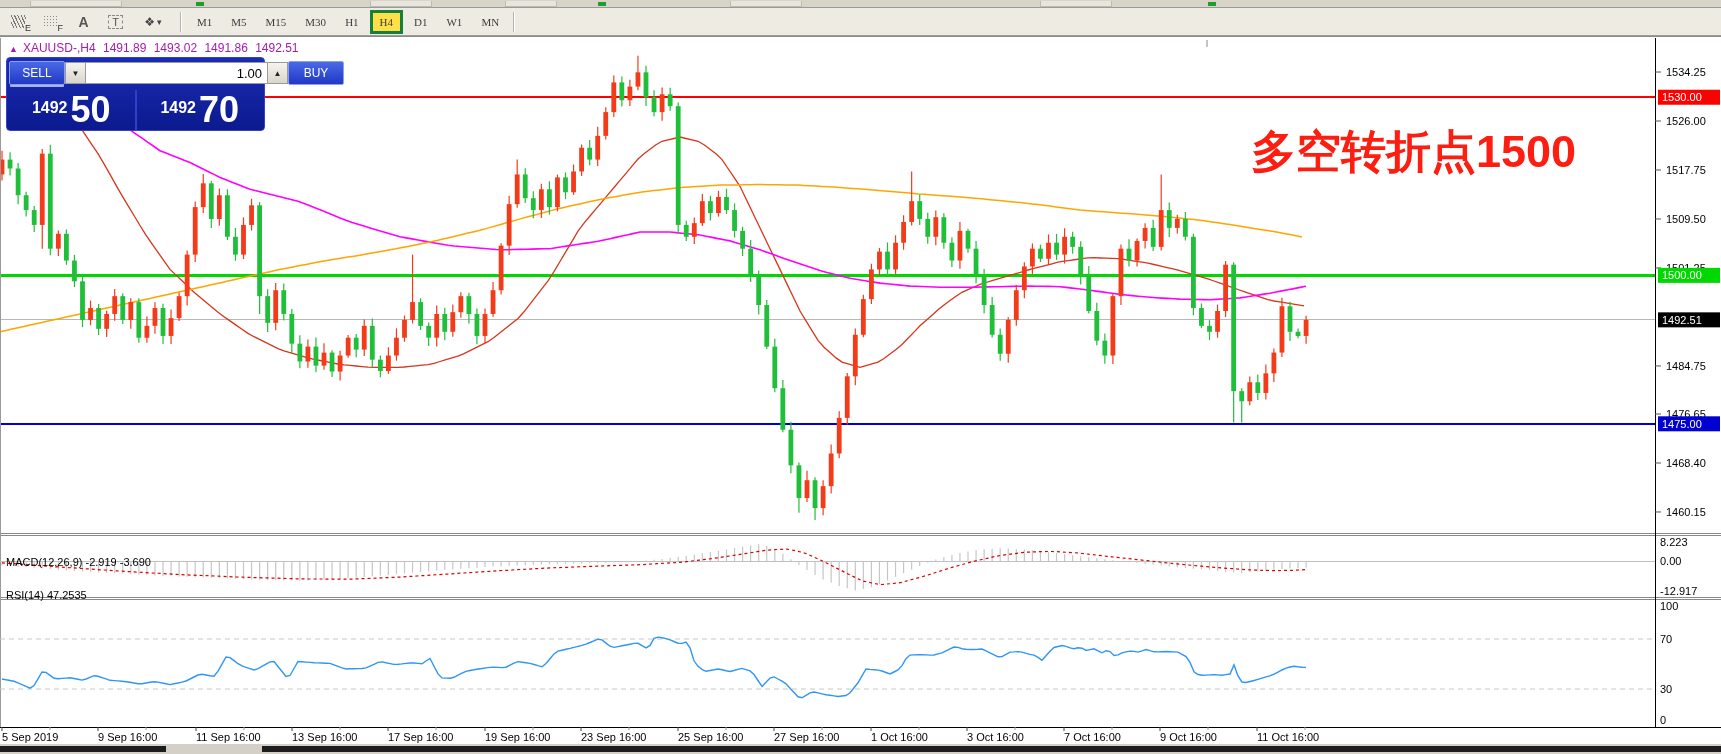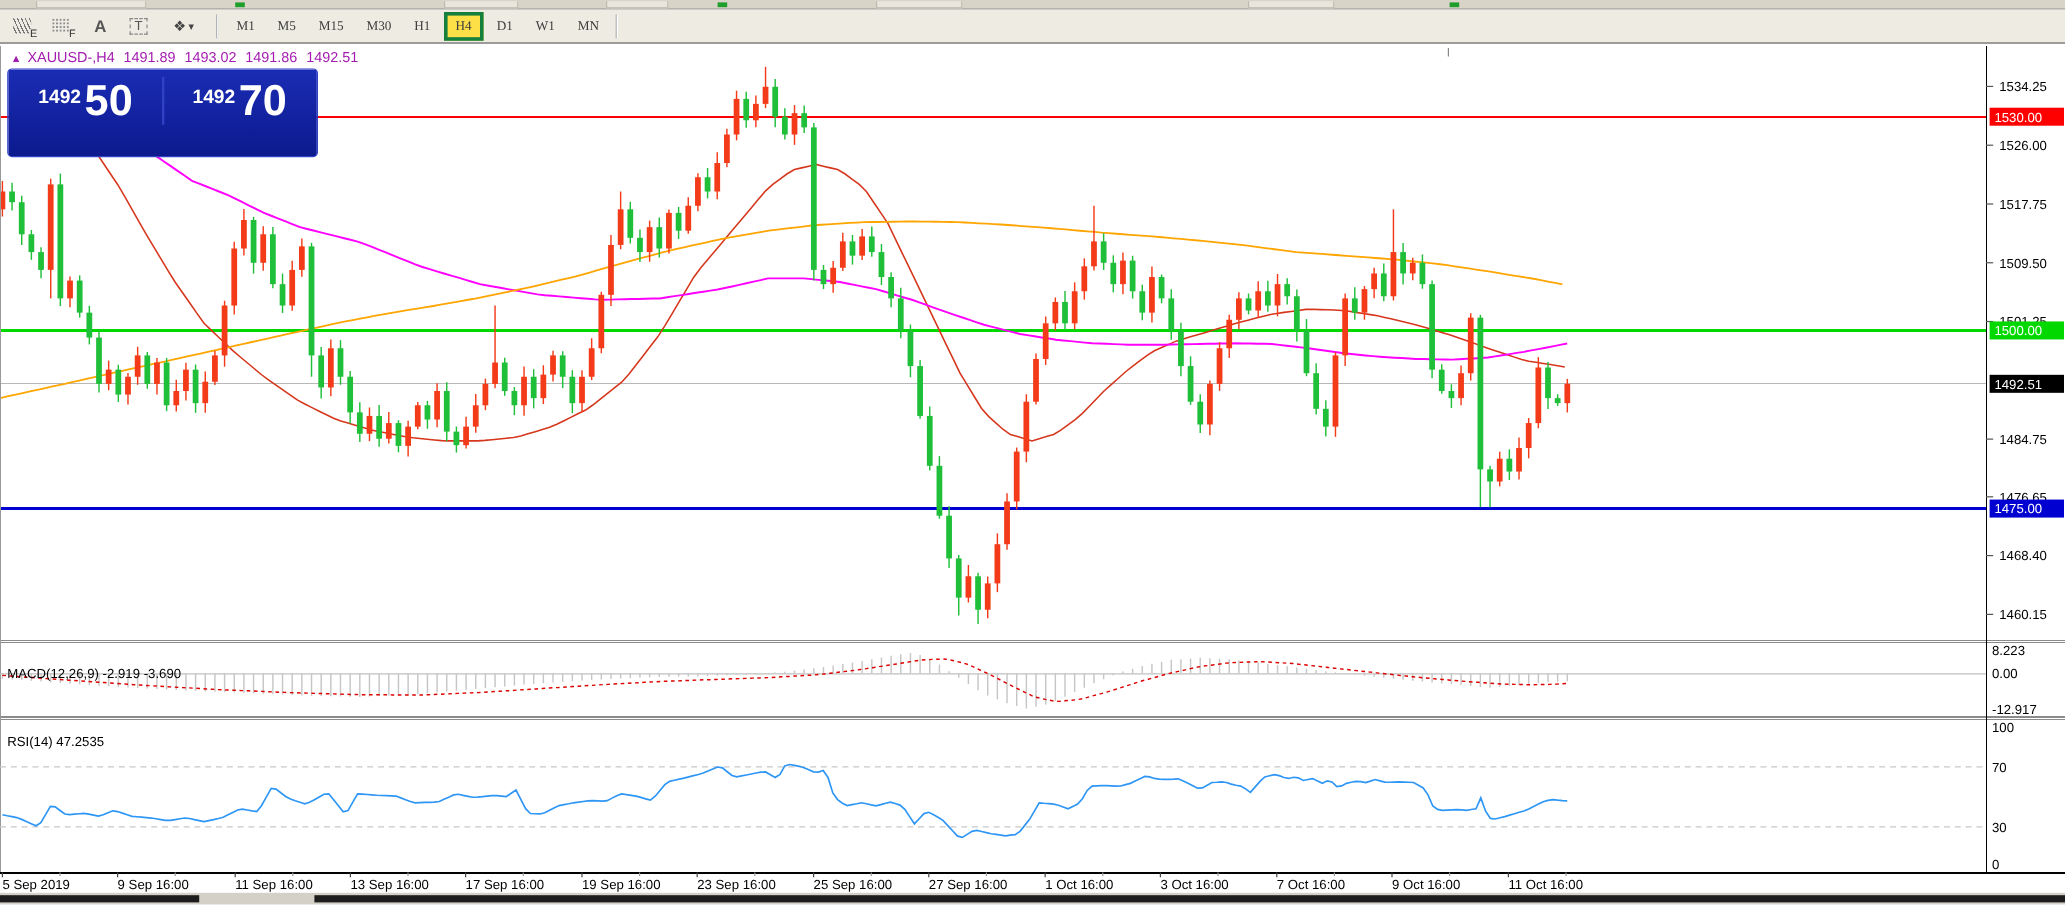--- a/index.html
+++ b/index.html
@@ -56,21 +56,21 @@
   .tp-price .small{font-size:16px;font-weight:bold;margin:0 3px 4px 0;}
   .tp-price .big{font-size:36px;font-weight:bold;line-height:40px;}
   .tp-div{width:2px;background:#3141c6;margin:2px 1px;}
 
   
   .annotation{position:absolute;left:1251px;top:126px;z-index:4;font-size:45px;font-weight:bold;
               color:#fb1e11;line-height:1.15;white-space:nowrap;}
 
   
   .macd-label{position:absolute;left:6px;top:556px;z-index:4;font-size:11px;color:#000;}
-  .rsi-label{position:absolute;left:6px;top:613px;z-index:4;font-size:11px;color:#000;}
+  .rsi-label{position:absolute;left:6px;top:589px;z-index:4;font-size:11px;color:#000;}
 
   
   .bottom-strip{position:absolute;left:0;top:744px;width:100%;height:10px;background:#d4d0c8;z-index:6;}
   .bs-dark{position:absolute;top:2px;height:6px;background:#1d1d1d;}
 </style>
 </head>
 <body>
 
 <div class="screen">
 
@@ -733,33 +733,41 @@
 
   <div class="chart-header">
     <span class="tri">▲</span><span>XAUUSD-,H4</span>
     <span>1491.89</span>
     <span>1493.02</span>
     <span>1491.86</span>
     <span>1492.51</span>
   </div>
 
   <div class="trade-panel">
+    <div class="tp-row1">
+      <button class="tp-btn">SELL</button>
+      <button class="tp-spin">▼</button>
+      <input class="tp-vol" value="1.00" style="">
+      <button class="tp-spin">▲</button>
+      <button class="tp-btn">BUY</button>
+    </div>
     <div class="tp-row2">
       <div class="tp-price">
         <span class="small">1492</span>
         <span class="big">50</span>
       </div>
       <div class="tp-div"></div>
       <div class="tp-price">
         <span class="small">1492</span>
         <span class="big">70</span>
       </div>
     </div>
   </div>
 
+  <div class="annotation">多空转折点1500</div>
 
   <div class="macd-label">MACD(12,26,9) -2.919 -3.690</div>
   <div class="rsi-label">RSI(14) 47.2535</div>
 
   <div class="bottom-strip">
     <div class="bs-dark" style="left:0;width:166px"></div>
     <div class="bs-dark" style="left:262px;width:1459px"></div>
   </div>
 </div>
 

